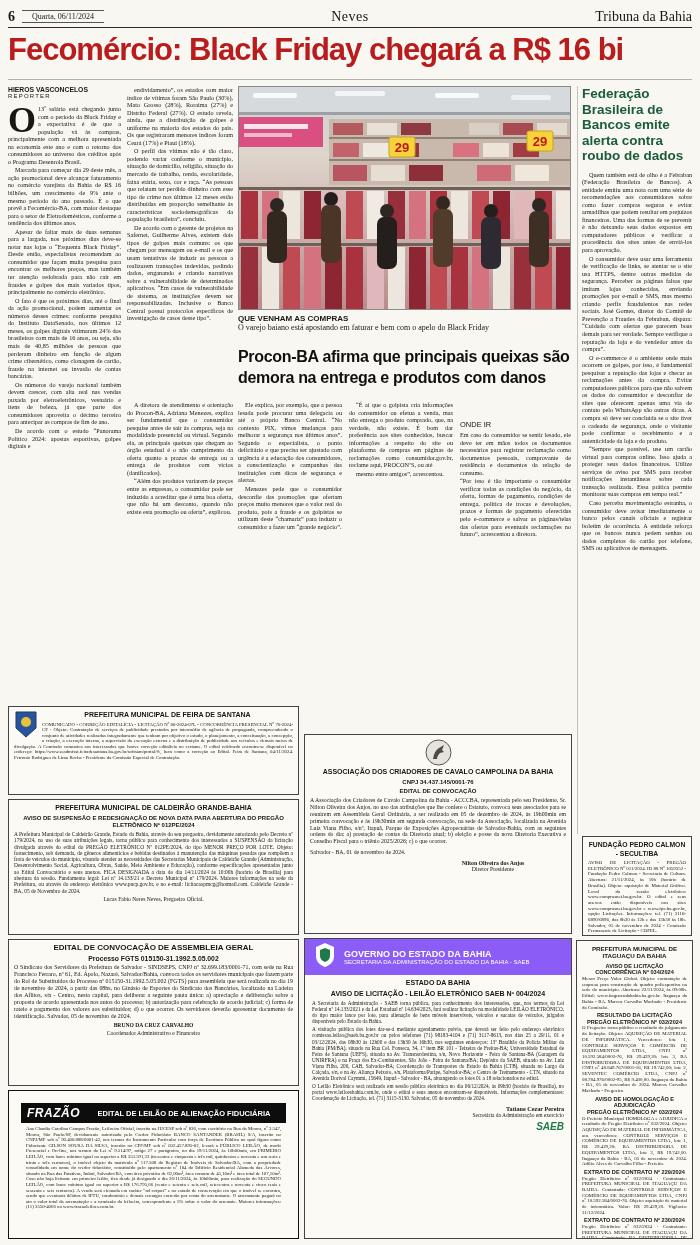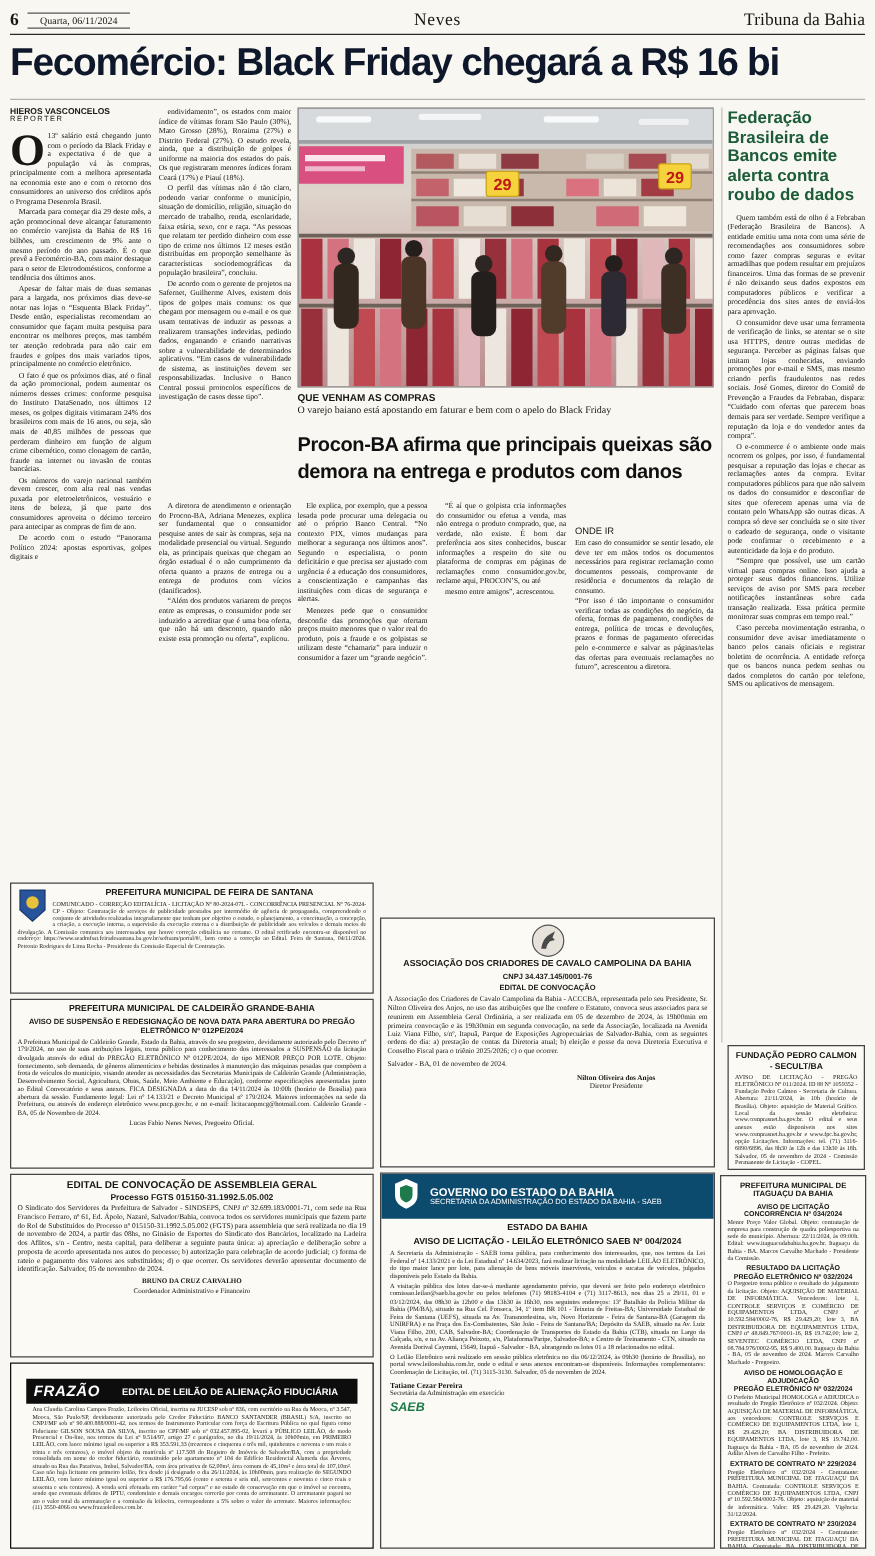--- a/index.html
+++ b/index.html
@@ -11,21 +11,21 @@
   
   .masthead{left:8px;top:6px;width:684px;height:22px;border-bottom:1.5px solid #2a2a2a;
             display:flex;align-items:center;justify-content:space-between}
   .mh-left{display:flex;align-items:center;gap:7px}
   .pageno{font-size:14px;font-weight:bold}
   .date-chip{font-size:8px;border-top:1px solid #555;border-bottom:1px solid #555;padding:1px 10px}
   .section-name{position:absolute;left:50%;transform:translateX(-50%);font-size:14px;letter-spacing:.5px}
   .paper-name{font-size:14px;font-weight:normal}
 
   .main-headline{left:8px;top:32px;width:684px;height:42px;font-family:"Liberation Sans",sans-serif;
-                 font-size:31px;font-weight:bold;color:#0f172a;letter-spacing:-1px;white-space:nowrap}
+                 font-size:31px;font-weight:bold;color:#b91c1c;letter-spacing:-1px;white-space:nowrap}
   .rule-hl{left:8px;top:79px;width:684px;border-top:1px solid #b5b1a8;height:0}
 
   
   .col1{left:8px;top:86px;width:113px;height:617px}
   .col2a{left:127px;top:86px;width:106px;height:307px}
   .pcolA{left:127px;top:401px;width:106px;height:302px}
   .photo{left:238px;top:86px;width:333px;height:224px;border:1px solid #8b8b8b;background:#cfcac2}
   .caption{left:238px;top:314px;width:333px;height:29px}
   .cap-title{display:block;font-family:"Liberation Sans",sans-serif;font-weight:bold;font-size:8px}
   .cap-text{display:block;font-size:8px}
@@ -53,21 +53,21 @@
   .notice{border:1px solid #444;background:#fbfaf5;padding:4px 5px}
   .n-title{font-family:"Liberation Sans",sans-serif;font-weight:bold;text-align:center;
            font-size:7px;line-height:8.5px;margin-bottom:2px}
   .n-sub{font-family:"Liberation Sans",sans-serif;font-weight:bold;text-align:center;
          font-size:6px;line-height:7.2px;margin-bottom:2px}
   .n-body{font-size:5.4px;line-height:6.3px;text-align:justify}
   .micro{font-size:4.8px;line-height:5.6px}
   .micro2{font-size:5.2px;line-height:6.1px;margin-bottom:2px;text-align:justify}
   .n-sign{text-align:center;font-size:5.6px;margin-top:2px}
   .bold{font-weight:bold}
-  .center{text-align:left}
+  .center{text-align:right}
   .n-head{font-family:"Liberation Sans",sans-serif;font-weight:bold;text-align:center;font-size:5.6px;line-height:6.6px}
   .n-head:empty{display:none}
 
   .feira{left:8px;top:706px;width:291px;height:89px}
   .feira-logo{float:left;width:24px;height:27px;margin:0 4px 2px 0}
   .caldeirao{left:8px;top:799px;width:291px;height:136px}
   .assembleia{left:8px;top:939px;width:291px;height:147px}
   .assembleia .n-title{font-size:8px}
   .assembleia .n-sub{font-size:6.8px}
   .assembleia .n-body{font-size:5.9px;line-height:7px}
@@ -77,21 +77,21 @@
   .frazao-title{flex:1;text-align:center;font-family:"Liberation Sans",sans-serif;font-weight:bold;font-size:7.5px}
   .frazao-body{padding:3px 5px}
 
   .campolina{left:304px;top:734px;width:268px;height:200px}
   .camp-logo{width:27px;height:27px;margin:0 auto 2px;display:block}
   .campolina .n-body{font-size:5.8px;line-height:6.9px}
   .camp-date{font-size:5.8px;margin-top:4px}
   .camp-sign{text-align:center;font-size:5.8px;margin-top:5px;margin-left:110px}
 
   .saeb{left:304px;top:938px;width:268px;height:301px;padding:0}
-  .saeb-band{height:36px;background:#0c4a6e;color:#fff;display:flex;align-items:center;gap:8px;padding:0 9px}
+  .saeb-band{height:36px;background:#8b5cf6;color:#fff;display:flex;align-items:center;gap:8px;padding:0 9px}
   .saeb-gov1{font-family:"Liberation Sans",sans-serif;font-weight:bold;font-size:9px;line-height:10.5px}
   .saeb-gov2{font-family:"Liberation Sans",sans-serif;font-size:6px}
   .saeb-inner{padding:4px 7px}
   .saeb-sign{font-size:6.2px;margin-top:3px}
   .tinysign{font-size:5.5px}
   .saeb-logo{font-family:"Liberation Sans",sans-serif;font-weight:bold;font-style:italic;color:#1e7a4a;font-size:10px;margin-top:3px}
 
   .pcalmon{left:582px;top:836px;width:110px;height:100px}
   .pcalmon .n-title{font-size:6.8px}
   .pcalmon-body{font-size:4.9px;line-height:5.7px;text-align:justify}

